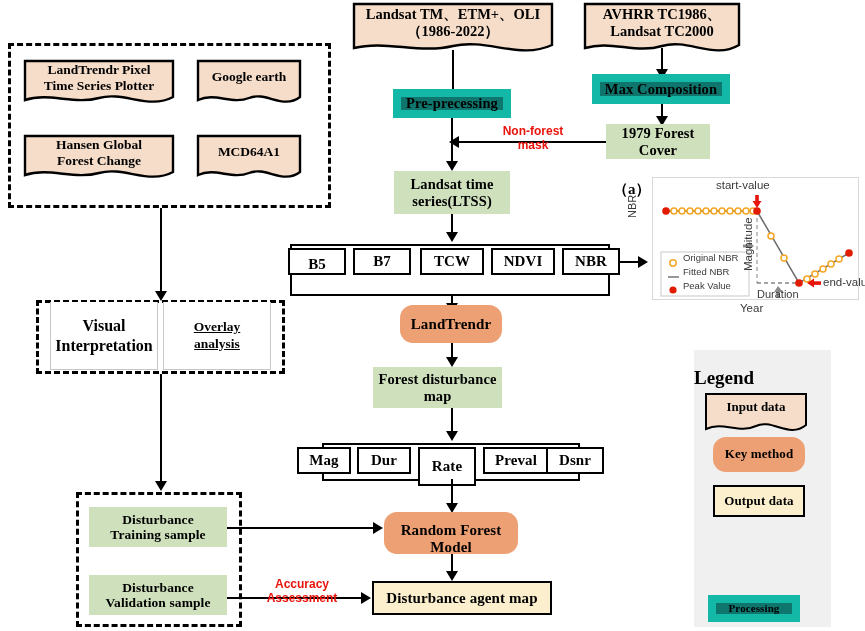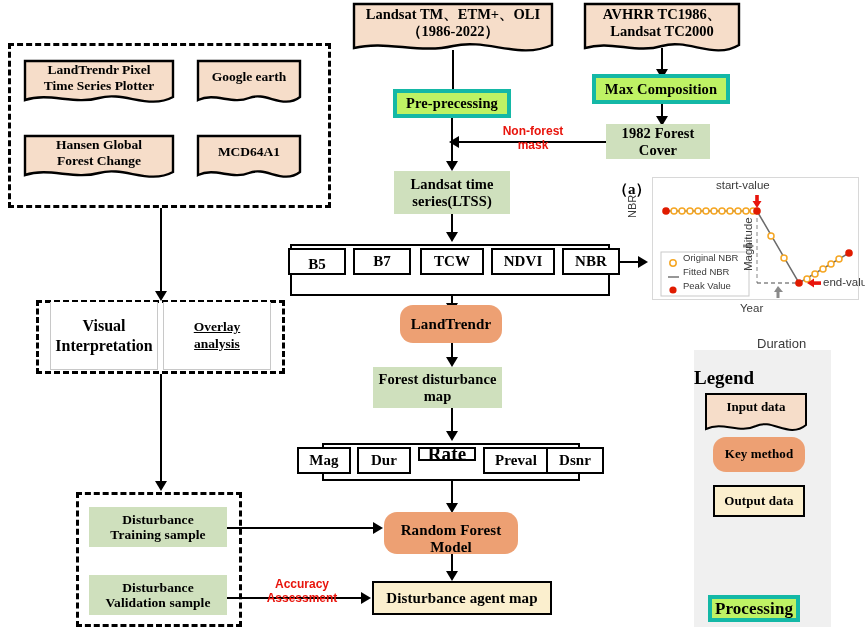--- a/index.html
+++ b/index.html
@@ -4,21 +4,21 @@
 <style>
   html,body{margin:0;padding:0;background:#fff;}
   body{width:865px;height:631px;position:relative;overflow:hidden;
        font-family:"Liberation Serif",serif;color:#000;}
   #stage{position:absolute;left:0;top:0;width:865px;height:631px;}
 
   
   .node{position:absolute;box-sizing:border-box;display:flex;align-items:center;
         justify-content:center;text-align:center;font-weight:bold;line-height:1.12;
         letter-spacing:.1px;}
-  .proc{background:#bef264;border:4px solid #14b8a6;text-align:center;}
+  .proc{background:#0f766e;border:8px solid #14b8a6;text-align:center;}
   .inter{background:#cfe0bd;border:none;}
   .output{background:#fbefce;border:2px solid #000;}
   .method{background:#eda073;border-radius:13px;border:none;}
   .band{background:#fff;border:2px solid #000;}
 
   
   .doc{position:absolute;}
   .doc svg{position:absolute;left:0;top:0;}
   .doc .doclabel{position:absolute;left:0;top:0;width:100%;display:flex;
        align-items:flex-start;justify-content:center;text-align:center;
@@ -87,21 +87,21 @@
   </div>
 
   <div class="node proc" style="left:592px;top:74px;width:138px;height:30px;font-size:14.5px;">
     <span>Max Composition</span>
   </div>
 
   <div class="ln vl" style="left:661px;top:104px;height:15px;"></div>
   <div class="arw arw-d" style="left:656px;top:116px;"></div>
 
   <div class="node inter" style="left:606px;top:124px;width:104px;height:35px;font-size:14.5px;white-space:pre-line;">
-    <span style="white-space:pre-line;">1982 Forest
+    <span style="white-space:pre-line;">1979 Forest
 Cover</span>
   </div>
 
   <div class="ln hl" style="left:458px;top:141px;width:148px;"></div>
   <div class="arw arw-l" style="left:449px;top:136px;"></div>
   <div class="redlabel" style="left:487px;top:125px;width:92px;font-size:12px;white-space:pre-line;">Non-forest
 mask</div>
 
   <div class="ln vl" style="left:451px;top:118px;height:46px;"></div>
   <div class="arw arw-d" style="left:446px;top:161px;"></div>
@@ -160,21 +160,21 @@
   <div class="ln vl" style="left:322px;top:443px;height:38px;"></div>
   <div class="ln vl" style="left:578px;top:443px;height:38px;"></div>
   <div class="ln hl" style="left:322px;top:479px;width:258px;"></div>
 
   <div class="node band" style="left:297px;top:447px;width:54px;height:27px;font-size:15px;">
     <span>Mag</span>
   </div>
   <div class="node band" style="left:357px;top:447px;width:54px;height:27px;font-size:15px;">
     <span>Dur</span>
   </div>
-  <div class="node band" style="left:418px;top:447px;width:58px;height:14px;font-size:19px;text-align:right;">
+  <div class="node band" style="left:418px;top:447px;width:58px;height:39px;font-size:15px;text-align:right;">
     <span>Rate</span>
   </div>
   <div class="node band" style="left:483px;top:447px;width:66px;height:27px;font-size:15px;">
     <span>Preval</span>
   </div>
   <div class="node band" style="left:546px;top:447px;width:58px;height:27px;font-size:15px;">
     <span>Dsnr</span>
   </div>
 
   <div class="ln vl" style="left:451px;top:479px;height:27px;"></div>
@@ -328,21 +328,21 @@
     </svg>
   </div>
 
   <div class="axlab" style="left:626px;top:218px;font-size:11px;transform:rotate(-90deg);transform-origin:left top;
               white-space:nowrap;">NBR</div>
   <div class="axlab" style="left:740px;top:302px;font-size:11.5px;">Year</div>
   <div class="axlab" style="left:716px;top:179px;font-size:11.5px;white-space:nowrap;">start-value</div>
   <div class="axlab" style="left:823px;top:276px;font-size:11.5px;white-space:nowrap;">end-value</div>
   <div class="axlab" style="left:742px;top:271px;font-size:11.5px;white-space:nowrap;
               transform:rotate(-90deg);transform-origin:left top;">Magnitude</div>
-  <div class="axlab" style="left:757px;top:288px;font-size:13px;white-space:nowrap;margin-top:48px;">Duration</div>
+  <div class="axlab" style="left:757px;top:288px;font-size:11px;white-space:nowrap;">Duration</div>
   <div class="axlab" style="left:683px;top:252px;font-size:9.5px;white-space:nowrap;">Original NBR</div>
   <div class="axlab" style="left:683px;top:266px;font-size:9.5px;white-space:nowrap;">Fitted NBR</div>
   <div class="axlab" style="left:683px;top:280px;font-size:9.5px;white-space:nowrap;">Peak Value</div>
 
   <div id="legendpanel" style="left:694px;top:350px;width:137px;height:277px;">
     <div class="lgtitle" style="top:17px;font-size:19px;">Legend</div>
   </div>
 
   <div class="doc" style="left:704px;top:392px;width:104px;height:45px;">
     <svg width="104" height="45" viewBox="0 0 104 45">
@@ -353,17 +353,17 @@
 
   <div class="node method" style="left:713px;top:437px;width:92px;height:35px;font-size:13px;">
     <span>Key method</span>
   </div>
 
   <div class="node output" style="left:713px;top:485px;width:92px;height:32px;font-size:13px;">
     <span>Output data</span>
   </div>
 
 
-  <div class="node proc" style="left:708px;top:595px;width:92px;height:27px;font-size:17px;">
+  <div class="node proc" style="left:708px;top:595px;width:92px;height:27px;font-size:11px;">
     <span>Processing</span>
   </div>
 
 </div>
 
 </body></html>

